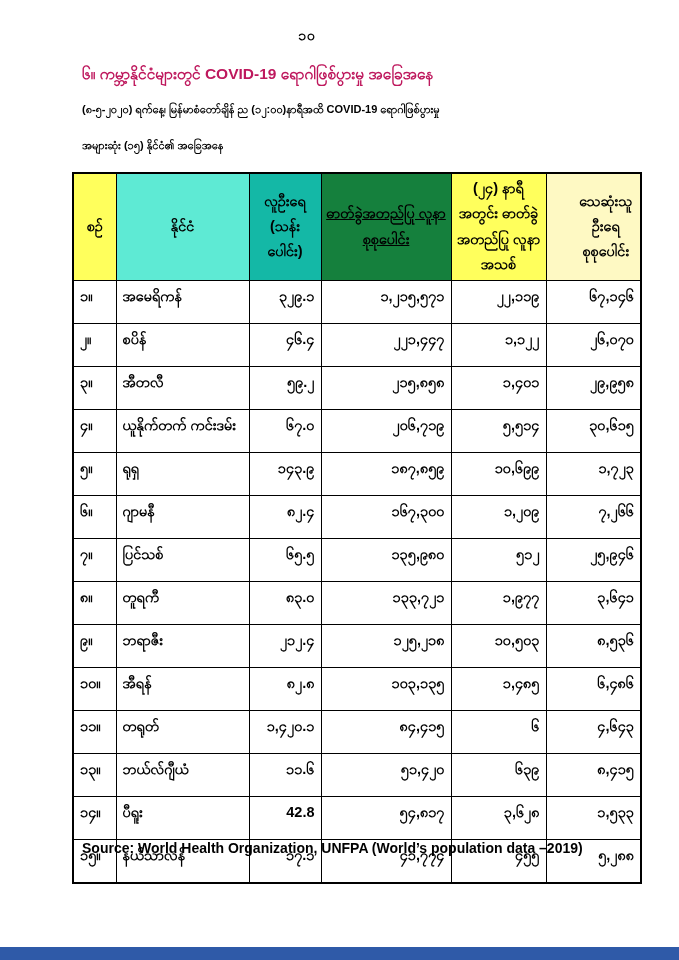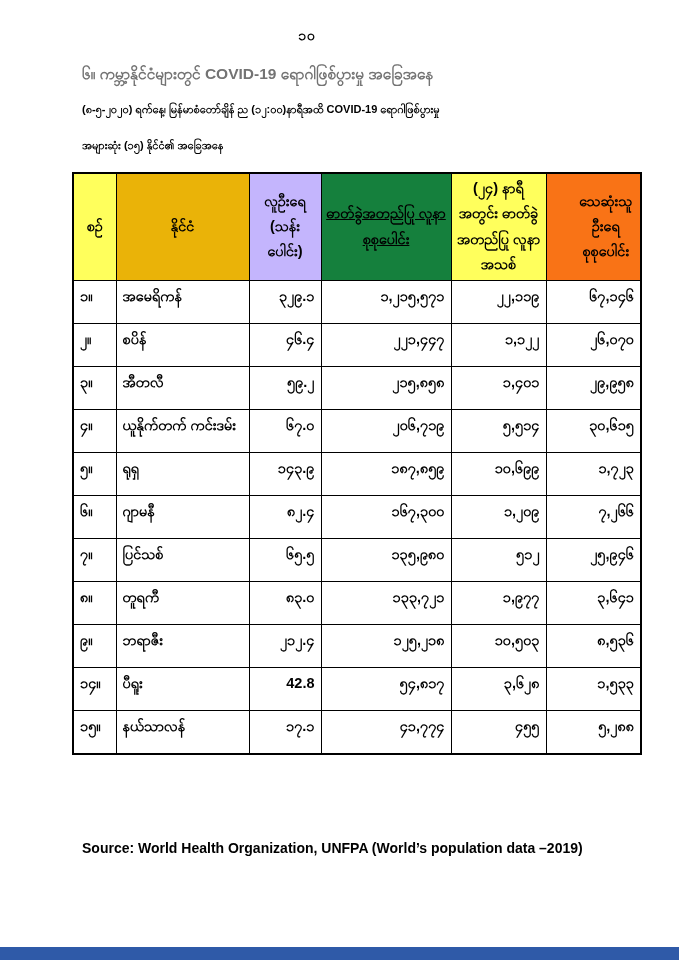--- a/index.html
+++ b/index.html
@@ -7,21 +7,21 @@
     width:679px;height:960px;position:relative;background:#ffffff;
     font-family:"Liberation Sans","DejaVu Sans",sans-serif;color:#000;
     overflow:hidden;
   }
   .page-number{
     position:absolute;top:26px;left:0;width:614px;text-align:center;
     font-size:14px;font-weight:600;letter-spacing:1px;
   }
   .heading{
     position:absolute;left:82px;top:64px;width:560px;
-    font-size:15.5px;font-weight:700;color:#737373;
+    font-size:15.5px;font-weight:700;color:#be185d;
   }
   .para{
     position:absolute;left:82px;width:560px;
     font-size:11px;font-weight:600;line-height:1.35;
   }
   .para.l1{top:102px;}
   .para.l2{top:138px;}
   table.data{
     position:absolute;left:72px;top:172px;
     border-collapse:collapse;table-layout:fixed;
@@ -71,25 +71,25 @@
     <col style="width:43px">
     <col style="width:133px">
     <col style="width:72px">
     <col style="width:130px">
     <col style="width:95px">
     <col style="width:95px">
   </colgroup>
   <thead>
     <tr id="header-row">
         <th style="background: rgb(255, 255, 92);">စဉ်</th>
-        <th style="background: #eab308;">နိုင်ငံ</th>
-        <th style="background: #c4b5fd;">လူဦးရေ (သန်းပေါင်း)</th>
+        <th style="background: #5eead4;">နိုင်ငံ</th>
+        <th style="background: #14b8a6;">လူဦးရေ (သန်းပေါင်း)</th>
         <th style="background: #15803d; text-decoration: underline;">ဓာတ်ခွဲအတည်ပြု လူနာ စုစုပေါင်း</th>
         <th style="background: rgb(255, 255, 92); text-align: center;">(၂၄) နာရီအတွင်း ဓာတ်ခွဲအတည်ပြု လူနာ အသစ်</th>
-        <th style="background: #f97316; padding-left: 28px;">သေဆုံးသူဦးရေ စုစုပေါင်း</th>
+        <th style="background: #fef9c3; padding-left: 28px;">သေဆုံးသူဦးရေ စုစုပေါင်း</th>
       </tr>
   </thead>
   <tbody id="table-body">
       <tr>
         <td class="c-serial">၁။</td>
         <td class="c-country">အမေရိကန်</td>
         <td class="c-num">၃၂၉.၁</td>
         <td class="c-num">၁,၂၁၅,၅၇၁</td>
         <td class="c-num">၂၂,၁၁၉</td>
         <td class="c-num">၆၇,၁၄၆</td>
@@ -152,20 +152,44 @@
       </tr>
       <tr>
         <td class="c-serial">၉။</td>
         <td class="c-country">ဘရာဇီး</td>
         <td class="c-num">၂၁၂.၄</td>
         <td class="c-num">၁၂၅,၂၁၈</td>
         <td class="c-num">၁၀,၅၀၃</td>
         <td class="c-num">၈,၅၃၆</td>
       </tr>
       <tr>
+        <td class="c-serial">၁၀။</td>
+        <td class="c-country">အီရန်</td>
+        <td class="c-num">၈၂.၈</td>
+        <td class="c-num">၁၀၃,၁၃၅</td>
+        <td class="c-num">၁,၄၈၅</td>
+        <td class="c-num">၆,၄၈၆</td>
+      </tr>
+      <tr>
+        <td class="c-serial">၁၁။</td>
+        <td class="c-country">တရုတ်</td>
+        <td class="c-num">၁,၄၂၀.၁</td>
+        <td class="c-num">၈၄,၄၁၅</td>
+        <td class="c-num">၆</td>
+        <td class="c-num">၄,၆၄၃</td>
+      </tr>
+      <tr>
+        <td class="c-serial">၁၃။</td>
+        <td class="c-country">ဘယ်လ်ဂျီယံ</td>
+        <td class="c-num">၁၁.၆</td>
+        <td class="c-num">၅၁,၄၂၀</td>
+        <td class="c-num">၆၃၉</td>
+        <td class="c-num">၈,၄၁၅</td>
+      </tr>
+      <tr>
         <td class="c-serial">၁၄။</td>
         <td class="c-country">ပီရူး</td>
         <td class="c-num">42.8</td>
         <td class="c-num">၅၄,၈၁၇</td>
         <td class="c-num">၃,၆၂၈</td>
         <td class="c-num">၁,၅၃၃</td>
       </tr>
       <tr>
         <td class="c-serial">၁၅။</td>
         <td class="c-country">နယ်သာလန်</td>

